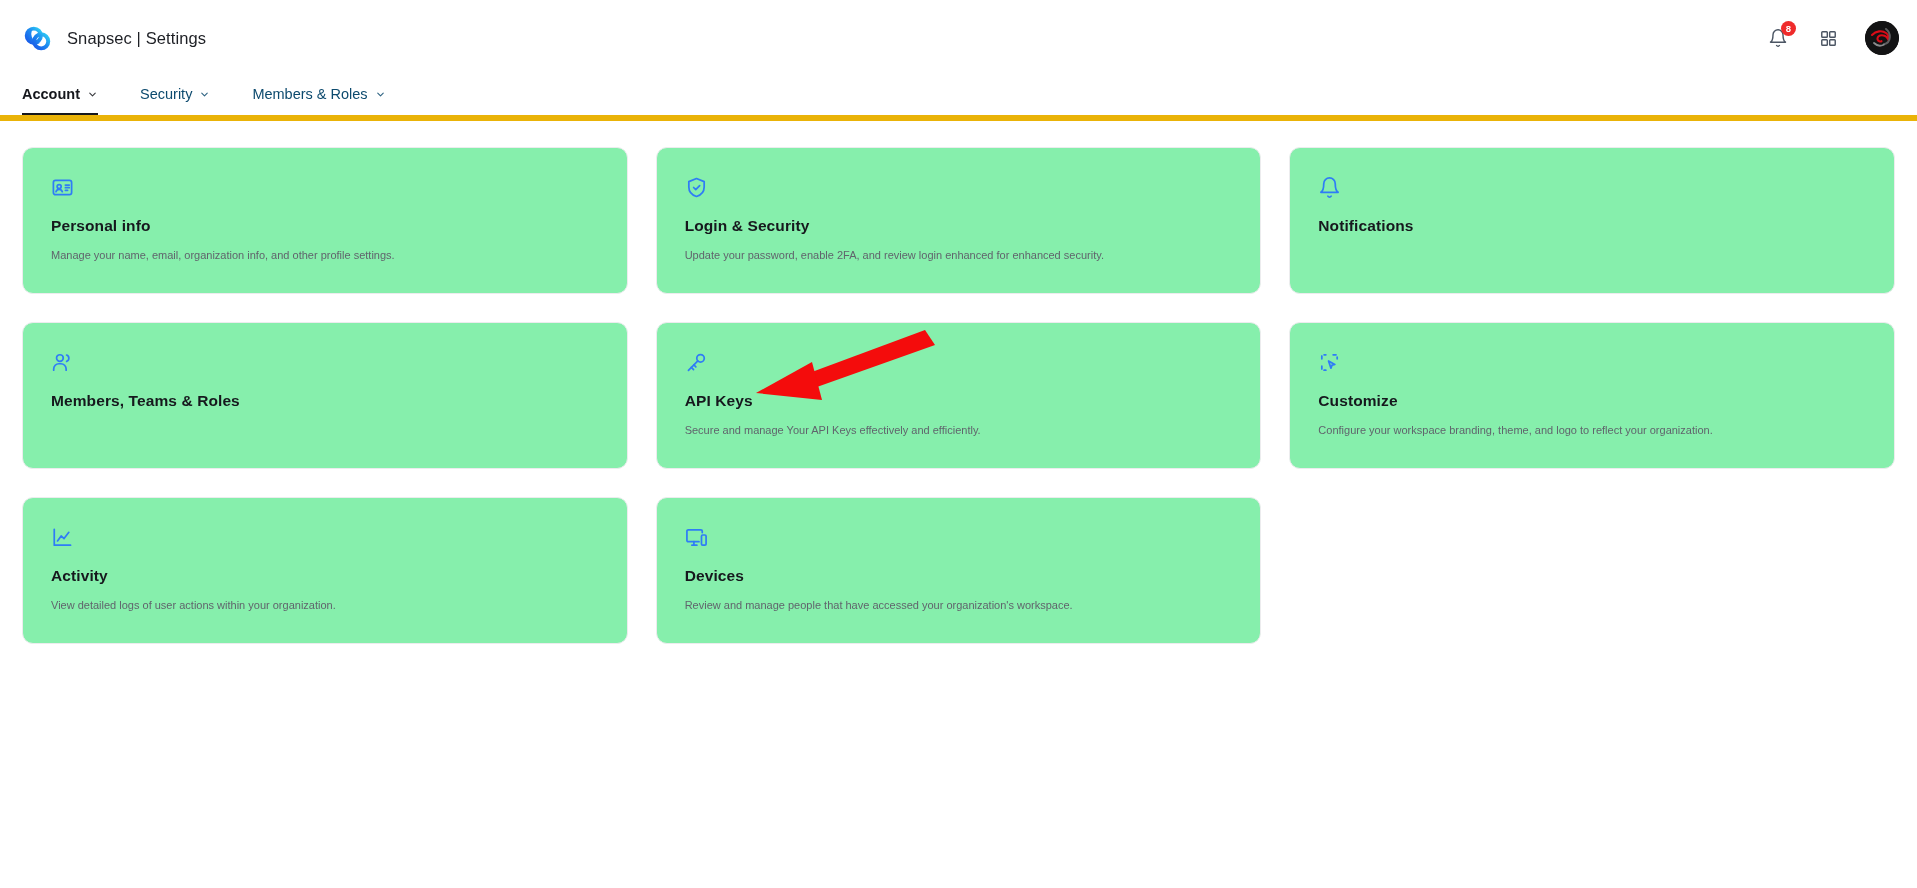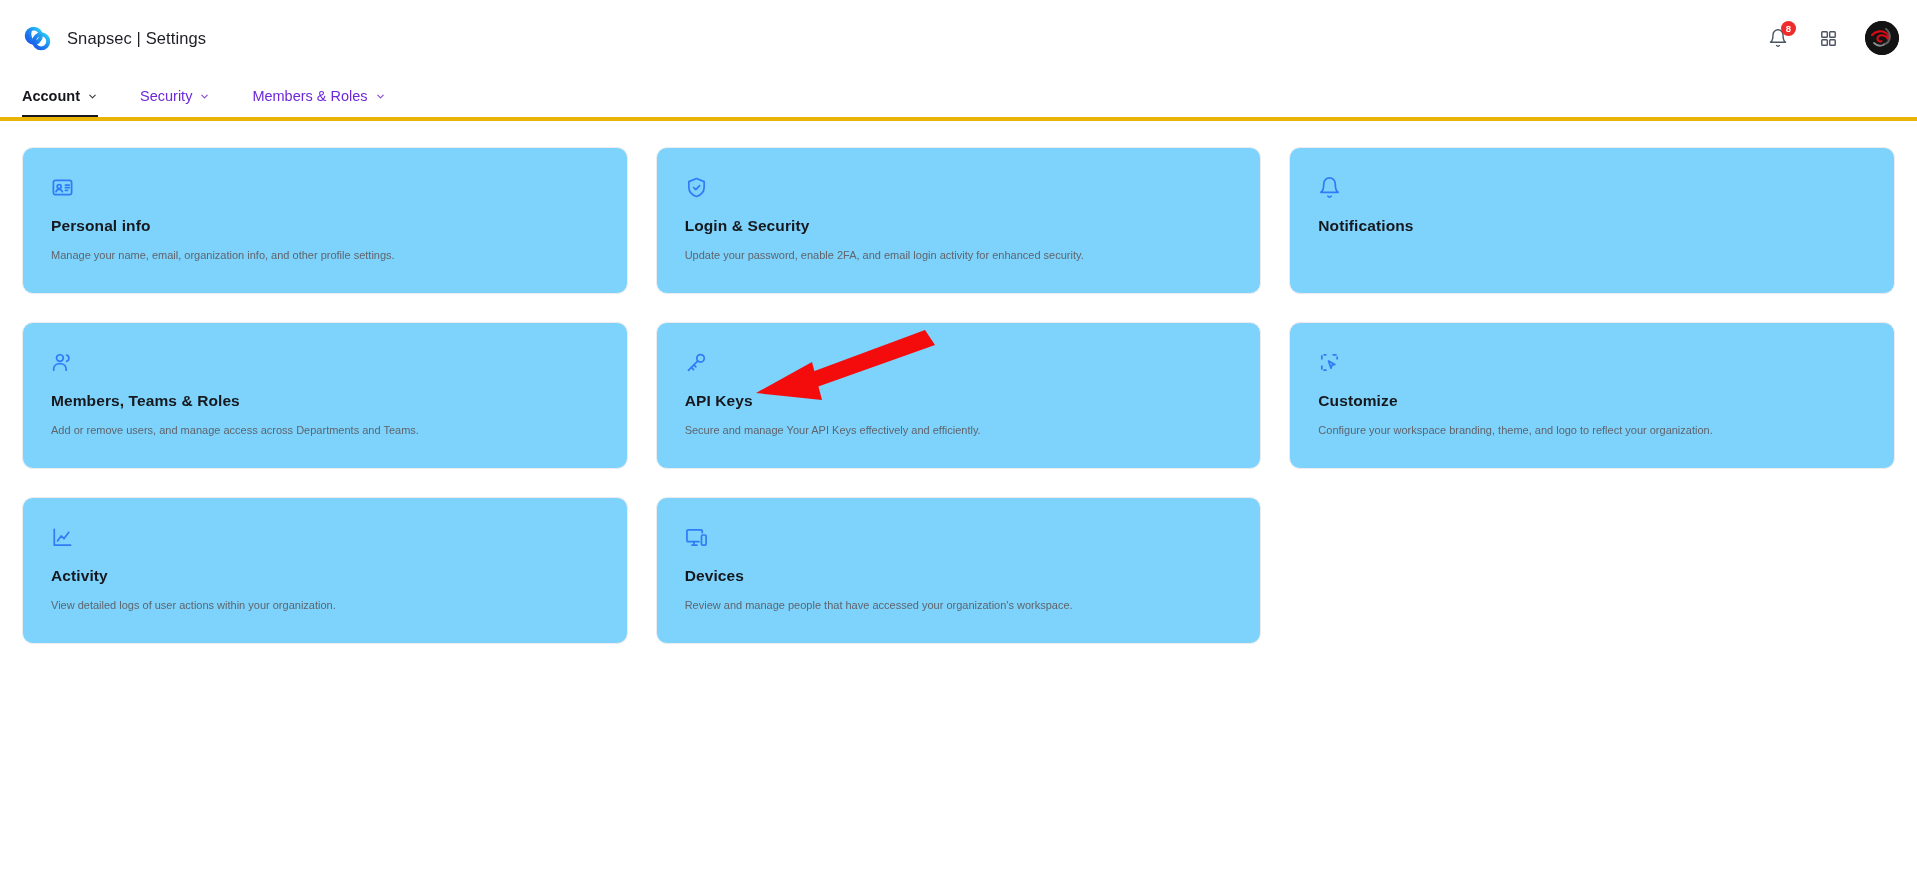--- a/index.html
+++ b/index.html
@@ -81,30 +81,30 @@
   }
 
   
   .tabbar {
     position: relative;
     height: 45px;
     padding: 0 22px;
     display: flex;
     align-items: flex-end;
     gap: 0;
-    border-bottom: 4px solid #eab308;
+    border-bottom: 6px solid #eab308;
   }
   .tab {
     display: flex;
     align-items: center;
     gap: 7px;
     padding: 0 20px 13px 0;
     margin-right: 22px;
     font-size: 14.5px;
-    color: #6d28d9;
+    color: #0c4a6e;
     cursor: pointer;
     position: relative;
     white-space: nowrap;
   }
   .tab.active {
     color: #16181d;
     font-weight: bold;
   }
   .tab.active::after {
     content: "";
@@ -126,21 +126,21 @@
   .content {
     position: relative;
     padding: 26px 22px 0 22px;
   }
   .grid {
     display: grid;
     grid-template-columns: repeat(3, 1fr);
     gap: 28px;
   }
   .card {
-    background: #7dd3fc;
+    background: #86efac;
     border: 1px solid #ececee;
     border-radius: 11px;
     padding: 28px 28px 30px 28px;
     min-height: 136px;
     cursor: pointer;
   }
   .card-icon {
     width: 23px;
     height: 23px;
     display: block;
@@ -254,39 +254,38 @@
       <div class="card-title">Personal info</div>
       <div class="card-desc">Manage your name, email, organization info, and other profile settings.</div>
     </div>
 
     <div class="card">
       <svg class="card-icon" viewBox="0 0 24 24" fill="none" stroke="currentColor" stroke-width="1.8" stroke-linecap="round" stroke-linejoin="round">
         <path d="M12 2.6 4 5.9v5.6c0 5 3.4 8.5 8 9.9 4.6-1.4 8-4.9 8-9.9V5.9z"></path>
         <polyline points="9 12 11.2 14.2 15.3 10"></polyline>
       </svg>
       <div class="card-title">Login &amp; Security</div>
-      <div class="card-desc">Update your password, enable 2FA, and email login activity for enhanced security.</div>
+      <div class="card-desc">Update your password, enable 2FA, and review login enhanced for enhanced security.</div>
     </div>
 
     <div class="card">
       <svg class="card-icon" viewBox="0 0 24 24" fill="none" stroke="currentColor" stroke-width="1.8" stroke-linecap="round" stroke-linejoin="round">
         <path d="M18 8A6 6 0 0 0 6 8c0 7-3 9-3 9h18s-3-2-3-9"></path>
         <path d="M13.7 21a2 2 0 0 1-3.4 0"></path>
       </svg>
       <div class="card-title">Notifications</div>
     </div>
 
     <div class="card">
       <svg class="card-icon" viewBox="0 0 24 24" fill="none" stroke="currentColor" stroke-width="1.8" stroke-linecap="round" stroke-linejoin="round">
         <circle cx="9.3" cy="7.4" r="3.5"></circle>
         <path d="M2.8 20v-1.3a5.4 5.4 0 0 1 5.4-5.4h2.2a5.4 5.4 0 0 1 5.4 5.4V20"></path>
         <path d="M16.3 4.2a3.5 3.5 0 0 1 0 6.6"></path>
       </svg>
       <div class="card-title">Members, Teams &amp; Roles</div>
-      <div class="card-desc">Add or remove users, and manage access across Departments and Teams.</div>
     </div>
 
     <div class="card">
       <svg class="card-icon" viewBox="0 0 24 24" fill="none" stroke="currentColor" stroke-width="1.8" stroke-linecap="round" stroke-linejoin="round">
         <circle cx="16.2" cy="7.6" r="3.9"></circle>
         <line x1="13.4" y1="10.4" x2="3.6" y2="20.2"></line>
         <line x1="6.6" y1="17.2" x2="8.9" y2="19.5"></line>
         <line x1="9.3" y1="14.5" x2="11.3" y2="16.5"></line>
       </svg>
       <div class="card-title">API Keys</div>

